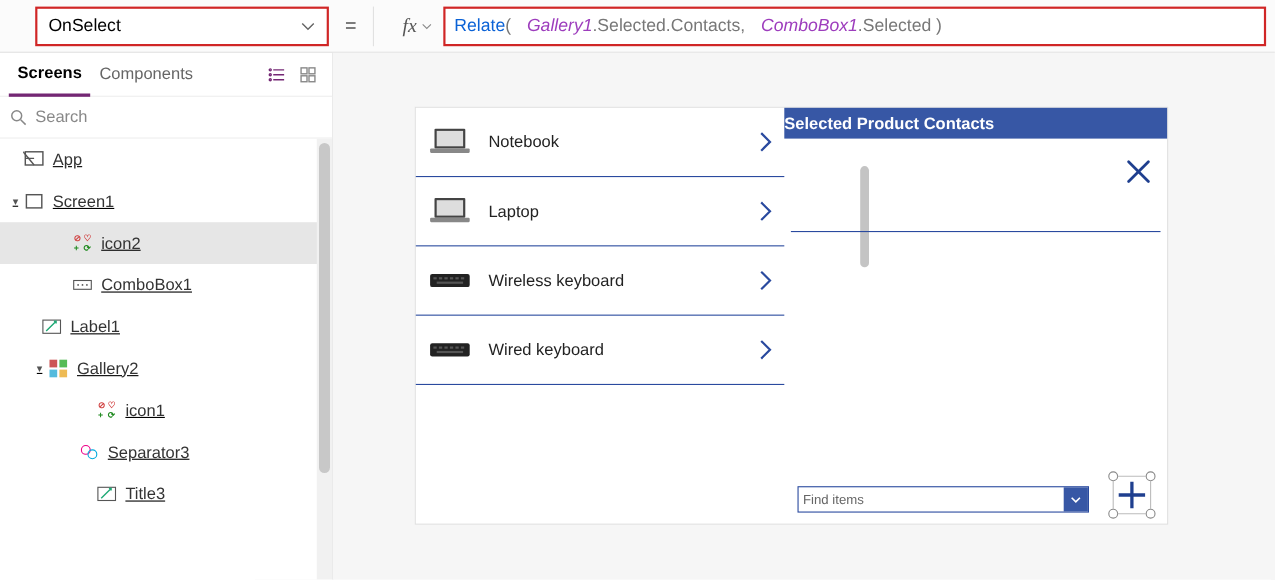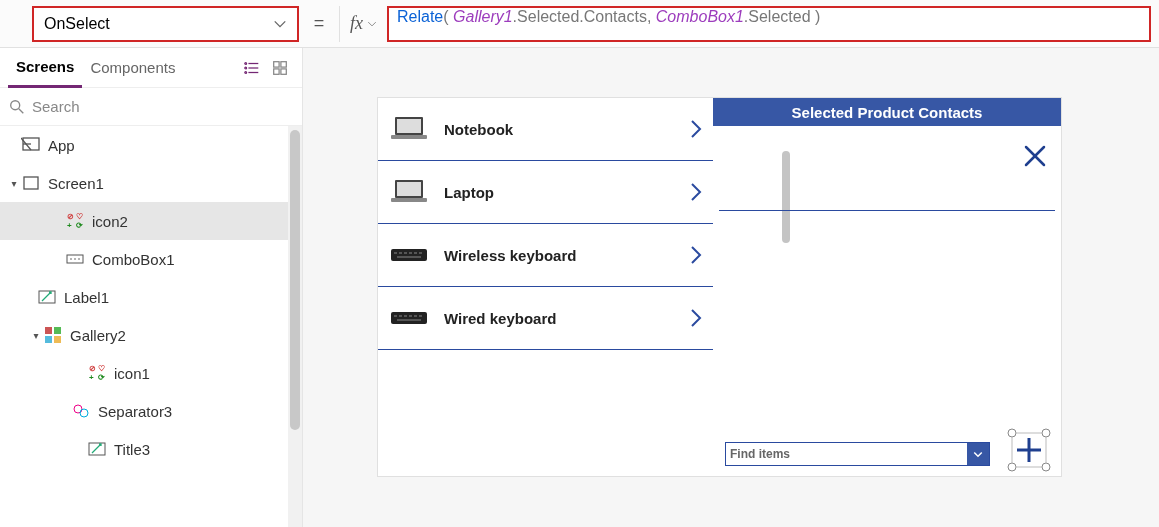--- a/index.html
+++ b/index.html
@@ -4,76 +4,76 @@
 <style>
   * { box-sizing: border-box; margin: 0; padding: 0; font-family: "Segoe UI", Arial, sans-serif; }
   body { width: 1159px; height: 527px; background: #fff; overflow: hidden; position: relative; }
 
   
   .formula-bar { display: flex; align-items: center; height: 48px; border-bottom: 1px solid #e1e1e1; background:#fbfbfb; }
   .prop-dropdown { position: relative; margin-left: 32px; width: 267px; height: 36px; border: 2px solid #d02626; display:flex; align-items:center; padding: 0 10px; background:#fff; }
   .prop-dropdown .dd-chevron { margin-left:auto; color:#666; }
   .equals { width: 40px; text-align:center; font-size:18px; color:#555; }
   .fx-box { display:flex; align-items:center; height:36px; padding:0 10px; border-left:1px solid #e1e1e1; color:#555; font-style:italic; }
-  .fx-box .fx { font-family: "Times New Roman", serif; font-style: italic; font-size:18px; }
+  .fx-box .fx { font-family: "Times New Roman", serif; font-style: italic; font-size:18px;margin-left:16px; }
   .fx-box .fx-chevron { font-size:12px; margin-left:4px; color:#888;}
-  .formula-input { flex:1; height:36px; border:2px solid #d02626; margin-right:8px; display:flex; align-items:flex-start; padding:0 8px; font-family: Consolas, monospace; font-size:16px; background:#fff; white-space:pre; overflow:hidden;}
+  .formula-input { flex:1; height:36px; border:2px solid #d02626; margin-right:8px; display:flex; align-items:center; padding:0 8px; font-family: Consolas, monospace; font-size:16px; background:#fff; white-space:pre; overflow:hidden;}
   .tok-blue   { color:#0b62d6; }
-  .tok-purple { color:#9d3dbd; font-style:italic; }
+  .tok-purple { color:#9d3dbd; font-style:italic;margin-left:10px; }
   .tok-grey   { color:#777; }
 
   
   .body { display:flex; height: calc(527px - 48px); }
   .tree-pane { width:303px; border-right:1px solid #e5e5e5; position:relative; display:flex; flex-direction:column; }
   .canvas-pane { flex:1; background:#f6f6f6; position:relative; overflow:hidden; }
 
   
   .tree-tabs { display:flex; align-items:center; height:40px; padding:0 8px; border-bottom:1px solid #eee;}
   .tab { font-size:15px; padding:0 8px; height:40px; display:flex; align-items:center; color:#666; cursor:pointer;}
   .tab.active { color:#000; border-bottom:3px solid #742774; font-weight:600; }
   .tree-tabs .spacer { flex:1; }
   .tree-tabs .ttool { width:28px; height:28px; display:flex; align-items:center; justify-content:center; color:#666; cursor:pointer; }
 
   .tree-search { display:flex; align-items:center; height:38px; border-bottom:1px solid #eee; padding:0 8px; color:#888;}
   .tree-search svg { margin-right:6px; }
   .tree-search input { border:none; outline:none; font-size:15px; flex:1; background:transparent; color:#333;}
   .tree-search input::placeholder { color:#888; }
 
-  .tree-body { flex:1; overflow-y:auto; position:relative; padding-bottom:8px; font-size:15px;}
+  .tree-body { flex:1; overflow-y:auto; position:relative; padding-bottom:8px; font-size:15px;text-decoration:underline;}
   .tree-row { display:flex; align-items:center; height:38px; padding-left:8px; cursor:pointer; }
   .tree-row.selected { background:#e6e6e6; }
   .tree-row .caret { width:12px; font-size:10px; color:#555; display:inline-flex; justify-content:center; }
   .tree-row .ticon { width:22px; height:22px; display:flex; align-items:center; justify-content:center; margin-right:6px; }
   .tree-row .label { color:#333; }
 
   .tree-scrollbar { position:absolute; right:0; top:0; width:14px; height:100%; background:#f1f1f1;}
   .tree-scrollbar .thumb { position:absolute; top:4px; left:2px; width:10px; height:300px; background:#c8c8c8; border-radius:5px;}
 
   
   svg { display:block; }
 
   
   .app-canvas { position:absolute; left:74px; top:49px; width:685px; height:380px; background:#fff; border:1px solid #e0e0e0; display:flex; box-shadow:0 0 0 rgba(0,0,0,0);}
   .canvas-scrollbar { position:absolute; left:404px; top:49px; width:12px; height:380px; }
   .canvas-scrollbar .thumb { position:absolute; top:4px; left:0; width:8px; height:92px; background:#c4c4c4; border-radius:4px;}
 
   .product-list { width:335px; display:flex; flex-direction:column; }
   .p-row { height:63px; border-bottom:1px solid #2a4a9f; display:flex; align-items:center; padding:0 10px 0 8px; }
   .p-row .pimg { width:46px; height:36px; margin-right:12px; display:flex; align-items:center; justify-content:center;}
-  .p-row .ptitle { flex:1; font-size:15px; font-weight:700; color:#222;}
+  .p-row .ptitle { flex:1; font-size:15px; font-weight:400; color:#222;}
   .p-row .pchev  { color:#2a4a9f; font-size:20px; }
 
   .right-panel { flex:1; display:flex; flex-direction:column; }
-  .rp-header { height:28px; background:#3757a5; color:#fff; font-weight:600; font-size:15px; display:flex; align-items:center; justify-content:center;}
+  .rp-header { height:28px; background:#3757a5; color:#fff; font-weight:600; font-size:15px; display:flex; align-items:center; }
   .rp-body { flex:1; position:relative; }
   .rp-body .close-x { position:absolute; right:12px; top:16px; }
   .rp-body .line { position:absolute; left:6px; right:6px; top:84px; height:1px; background:#2a4a9f; }
 
   .combo { position:absolute; left:12px; bottom:10px; width:265px; height:24px; border:1px solid #2a4a9f; display:flex; align-items:stretch; font-size:12px; background:#fff;}
-  .combo .ctext { flex:1; display:flex; align-items:center; padding-left:4px; color:#666;font-weight:bold; }
+  .combo .ctext { flex:1; display:flex; align-items:center; padding-left:4px; color:#666; }
   .combo .cbtn  { width:22px; background:#3757a5; color:#fff; display:flex; align-items:center; justify-content:center;}
 
   .add-icon-sel { position:absolute; right:10px; bottom:4px; width:44px; height:44px; }
   .add-icon-sel .handles circle { fill:#fff; stroke:#888; stroke-width:1;}
   .add-icon-sel .plus line { stroke:#1f3f8f; stroke-width:3; }
 </style>
 </head>
 <body>
 
 <div class="formula-bar">

